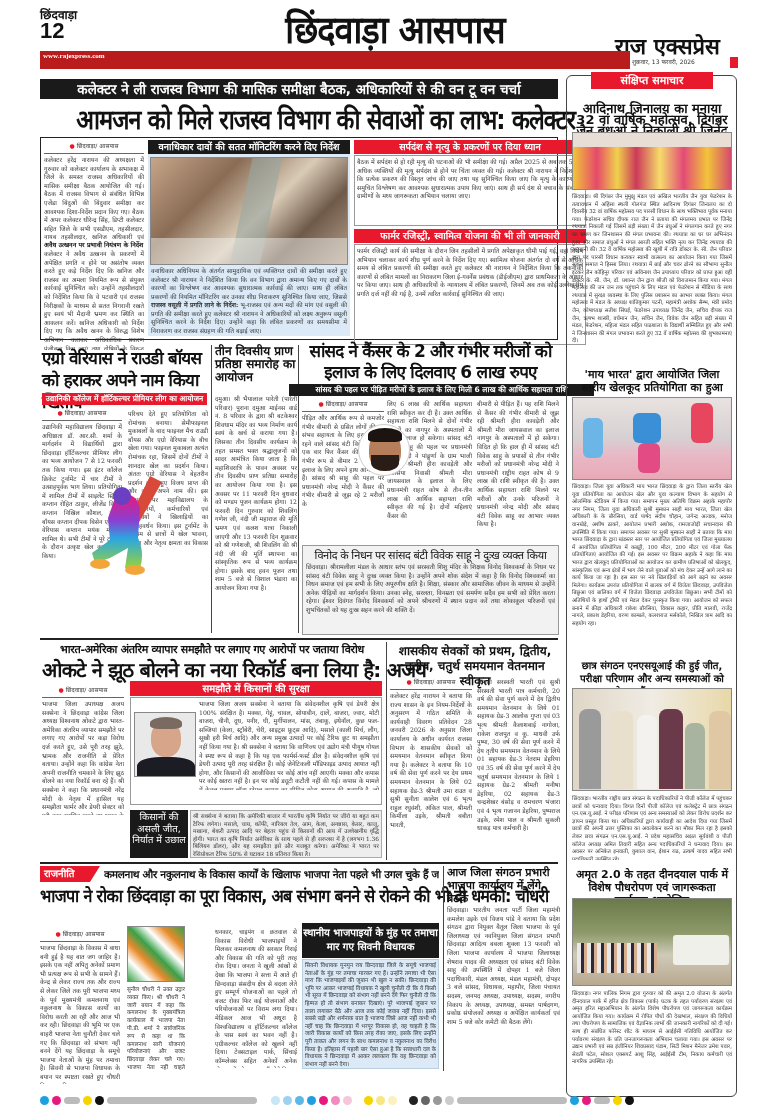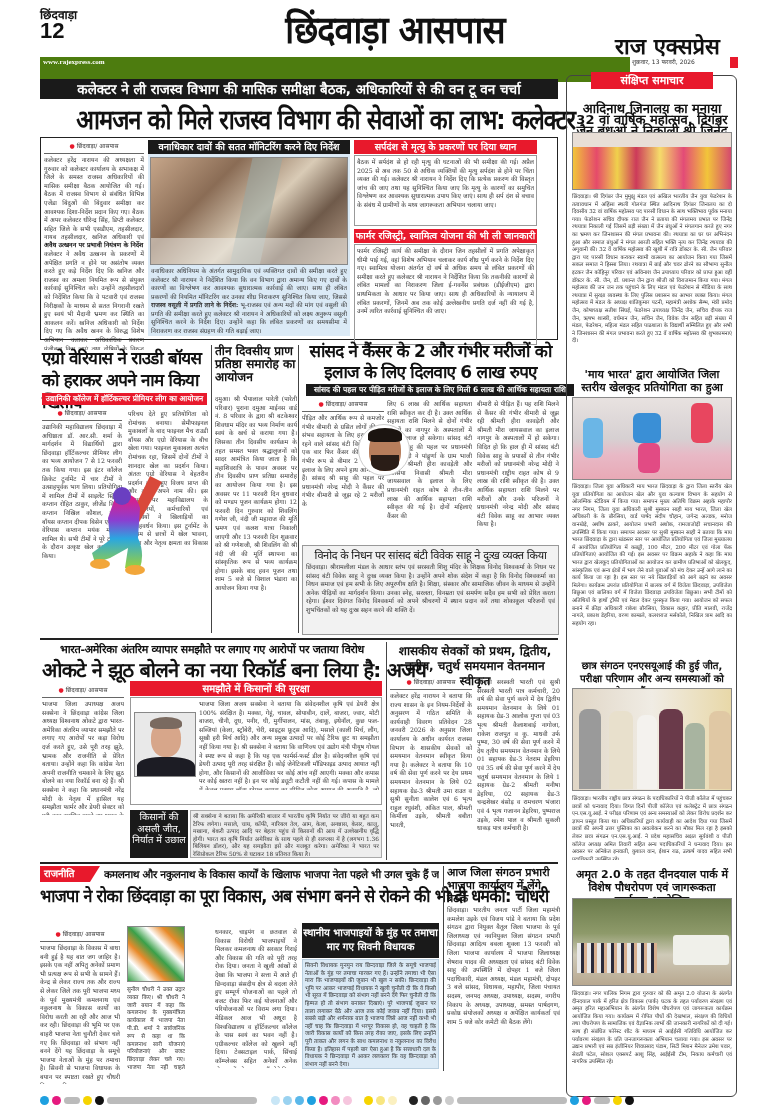--- a/index.html
+++ b/index.html
@@ -8,21 +8,21 @@
 .abs{position:absolute}
 .body-text{font-size:6.2px;line-height:8.6px;color:#333;text-align:justify;overflow:hidden;font-family:"DejaVu Serif",serif}
 .dateline{font-size:6px;color:#333;text-align:center;margin:2px 0 3px}
 .dateline:before{content:"●";color:#e8192c;margin-right:2px}
 .photo{overflow:hidden;border:1px solid #888}
 
 #mast-edition{left:40px;top:6px;font-size:12px;font-weight:bold}
 #mast-page{left:40px;top:18px;font-size:22px;font-weight:bold;font-family:"Liberation Sans",sans-serif}
 #mast-title{left:260px;top:2px;width:270px;text-align:center;font-size:38px;font-weight:bold;letter-spacing:-1px;font-family:"DejaVu Sans",sans-serif;transform:scaleX(.9)}
 #mast-brand{left:615px;top:30px;font-size:22px;font-weight:bold}
-#red-bar{left:40px;top:57px;width:590px;height:25px;background:#4d7c0f}
+#red-bar{left:40px;top:51px;width:590px;height:18px;background:#b91c1c}
 #red-bar span{font-size:7px;color:#fff;font-weight:bold;padding-left:3px;line-height:11px;font-family:"Liberation Serif",serif;display:block}
 #date{left:632px;top:58px;font-size:6px;color:#333}
 #red-stub{left:730px;top:57px;width:8px;height:11px;background:#e8192c}
 
 #lead-kicker{left:40px;top:79px;width:518px;height:20px;background:#1a1a1a;color:#fff;font-size:13.5px;font-weight:bold;text-align:center;line-height:20px;white-space:nowrap;overflow:hidden}
 #lead-headline{left:40px;top:100px;width:518px;font-size:27px;font-weight:bold;text-align:center;white-space:nowrap;letter-spacing:-1px;transform:scaleX(.86);transform-origin:center}
 #lead-box{left:40px;top:137px;width:518px;height:203px;border:1.5px solid #222}
 .sub-black{background:#1a1a1a;color:#fff;font-size:9.5px;font-weight:bold;text-align:center;line-height:14px;height:14px;white-space:nowrap;overflow:hidden}
 .sub-red{background:#e8192c;color:#fff;font-size:9.5px;font-weight:bold;text-align:center;line-height:14px;height:14px;white-space:nowrap;overflow:hidden}
 .inner-box{border:1px solid #999}
@@ -66,21 +66,21 @@
   <div class="abs" style="left:107px;top:2px;width:202px;height:196px;background:#dbeaf6">
     <div class="sub-black">वनाधिकार दावों की सतत मॉनिटरिंग करने दिए निर्देश</div>
     <div class="photo abs" style="left:2px;top:17px;width:198px;height:108px;background:linear-gradient(135deg,#c6a68a 0%,#8a6c55 30%,#d9cbb6 55%,#6f5a4a 75%,#b8a08c 100%)">
       <div class="abs" style="left:90px;top:0;width:30px;height:108px;background:#9aa6a2;opacity:.6;transform:skewX(-12deg)"></div>
       <div class="abs" style="left:0;top:80px;width:198px;height:28px;background:rgba(240,240,235,.5)"></div>
     </div>
     <div class="abs body-text" style="left:3px;top:127px;width:196px;height:34px">वनाधिकार अधिनियम के अंतर्गत सामुदायिक एवं व्यक्तिगत दावों की समीक्षा करते हुए कलेक्टर श्री नारायन ने निर्देशित किया कि वन विभाग द्वारा अमान्य किए गए दावों के कारणों का विश्लेषण कर आवश्यक सुधारात्मक कार्रवाई की जाए। साथ ही लंबित प्रकरणों की नियमित मॉनिटरिंग कर उनका शीघ्र निराकरण सुनिश्चित किया जाए, जिससे पात्र हितग्राहियों को समयबद्ध लाभ प्राप्त हो सके।</div>
     <div class="abs" style="left:3px;top:161px;width:196px;font-size:6.2px;line-height:8.6px;height:34px;overflow:hidden;text-align:justify;font-family:'DejaVu Serif',serif;color:#333"><b>राजस्व वसूली में प्रगति लाने के निर्देश:</b> <span>भू-राजस्व एवं अन्य मदों की मांग एवं वसूली की प्रगति की समीक्षा करते हुए कलेक्टर श्री नारायन ने अधिकारियों को लक्ष्य अनुरूप वसूली सुनिश्चित करने के निर्देश दिए। उन्होंने कहा कि लंबित प्रकरणों का समयसीमा में निराकरण कर राजस्व संग्रहण की गति बढ़ाई जाए।</span></div>
   </div>
 
-  <div class="abs" style="left:313px;top:2px;width:183px;">
+  <div class="abs" style="left:313px;top:2px;width:232px;">
     <div class="sub-red">सर्पदंश से मृत्यु के प्रकरणों पर दिया ध्यान</div>
     <div class="inner-box" style="padding:2px;height:71px;margin-top:1px">
       <div class="body-text" style="height:66px">बैठक में सर्पदंश से हो रही मृत्यु की घटनाओं की भी समीक्षा की गई। अप्रैल 2025 से अब तक 50 से अधिक व्यक्तियों की मृत्यु सर्पदंश से होने पर चिंता व्यक्त की गई। कलेक्टर श्री नारायन ने निर्देश दिए कि प्रत्येक प्रकरण की विस्तृत जांच की जाए तथा यह सुनिश्चित किया जाए कि मृत्यु के कारणों का समुचित विश्लेषण कर आवश्यक सुधारात्मक उपाय किए जाएं। साथ ही सर्प दंश से बचाव के संबंध में ग्रामीणों के मध्य जागरूकता अभियान चलाया जाए।</div>
     </div>
     <div class="sub-red" style="margin-top:3px">फार्मर रजिस्ट्री, स्वामित्व योजना की भी ली जानकारी</div>
     <div class="inner-box" style="padding:2px;height:101px;margin-top:1px">
       <div class="body-text" style="height:96px">फार्मर रजिस्ट्री कार्य की समीक्षा के दौरान जिन तहसीलों में प्रगति अपेक्षाकृत धीमी पाई गई, वहां विशेष अभियान चलाकर कार्य शीघ्र पूर्ण करने के निर्देश दिए गए। स्वामित्व योजना अंतर्गत दो वर्ष से अधिक समय से लंबित प्रकरणों की समीक्षा करते हुए कलेक्टर श्री नारायन ने निर्देशित किया कि तकनीकी कारणों से लंबित मामलों का निराकरण जिला ई-गवर्नेंस प्रबंधक (डीईजीएम) द्वारा प्राथमिकता के आधार पर किया जाए। साथ ही अधिकारियों के न्यायालय में लंबित प्रकरणों, जिनमें अब तक कोई उल्लेखनीय प्रगति दर्ज नहीं की गई है, उनमें त्वरित कार्रवाई सुनिश्चित की जाए।</div>
     </div>
   </div>
 </div>
@@ -111,21 +111,21 @@
   </svg>
 </div>
 
 <div class="abs vrule" style="left:211px;top:345px;height:288px"></div>
 <div class="abs vrule" style="left:298px;top:345px;height:288px"></div>
 
 <div class="abs" style="left:215px;top:345px;width:82px;font-size:12px;font-weight:bold;line-height:13px">तीन दिवसीय प्राण प्रतिष्ठा समारोह का आयोजन</div>
 <div class="abs body-text" style="left:215px;top:395px;width:82px;height:235px">दमुआ। श्री भैयालाल पारेती (पारेती परिवार) पुराना दमुआ माईनस वार्ड नं. 8 परिवार के द्वारा श्री बटकेश्वर शिवधाम मंदिर का भव्य निर्माण कार्य स्वयं के खर्च से कराया गया है। जिसका तीन दिवसीय कार्यक्रम के तहत समस्त भक्त श्रद्धालुजनों को सादर आमंत्रित किया जाता है कि महाशिवरात्रि के पावन अवसर पर तीन दिवसीय प्राण प्रतिष्ठा समारोह का आयोजन किया गया है। इस अवसर पर 11 फरवरी दिन बुधवार को मण्डप पूजन कार्यक्रम होगा। 12 फरवरी दिन गुरुवार को शिवलिंग गणेश जी, नंदी जी महाराज की मूर्ति भ्रमण एवं कलश यात्रा निकाली जाएगी और 13 फरवरी दिन शुक्रवार को श्री गणेशजी, श्री शिवलिंग की श्री नंदी जी की मूर्ति स्थापना का सांस्कृतिक रूप से भव्य कार्यक्रम होगा। इसके बाद हवन पूजन तथा शाम 5 बजे से विशाल भंडारा का आयोजन किया गया है।</div>
 
 <div class="abs headline-xl" style="left:302px;top:341px;width:257px;font-size:17px;line-height:21px;white-space:normal">सांसद ने कैंसर के 2 और गंभीर मरीजों को इलाज के लिए दिलवाए 6 लाख रुपए</div>
-<div class="abs sub-black" style="left:306px;top:384px;width:268px;font-size:7.5px;height:12px;line-height:12px">सांसद की पहल पर पीड़ित मरीजों के इलाज के लिए मिली 6 लाख की आर्थिक सहायता राशि</div>
+<div class="abs sub-black" style="left:289px;top:384px;width:305px;font-size:7.5px;height:12px;line-height:12px">सांसद की पहल पर पीड़ित मरीजों के इलाज के लिए मिली 6 लाख की आर्थिक सहायता राशि</div>
 <div class="abs" style="left:302px;top:398px;width:82px">
   <div class="dateline">छिंदवाड़ा/ आसपास</div>
   <div style="height:1px;background:#666;margin-bottom:2px"></div>
   <div class="body-text" style="height:128px;shape-outside:none">पीड़ित और आर्थिक रूप से कमजोर गंभीर बीमारी से ग्रसित लोगों की हर संभव सहायता के लिए हरदम तैयार रहने वाले सांसद बंटी विवेक साहू ने एक बार फिर कैंसर की बिमारी से गंभीर रूप से बीमार 2 मरीजों के इलाज के लिए अपने हाथ आगे बढ़ाए हैं। सांसद श्री साहू की पहल पर प्रधानमंत्री नरेन्द्र मोदी ने कैंसर की गंभीर बीमारी से जूझ रहे 2 मरीजों के</div>
 </div>
 <div class="abs body-text" style="left:387px;top:400px;width:85px;height:138px">लिए 6 लाख की आर्थिक सहायता राशि स्वीकृत कर दी है। उक्त आर्थिक सहायता राशि मिलने से दोनों गंभीर मरीजों का नागपुर के अस्पतालों में बेहतर इलाज हो सकेगा। सांसद बंटी विवेक साहू की पहल पर प्रधानमंत्री नरेन्द्र मोदी ने पांढुर्णा के ग्राम भाजी निवासी श्रीमती हीरा कावड़ेती और परासिया निवासी श्रीमती मीरा जायसवाल के इलाज के लिए प्रधानमंत्री राहत कोष से तीन-तीन लाख की आर्थिक सहायता राशि स्वीकृत की गई है। दोनों महिलाएं कैंसर की</div>
 <div class="abs body-text" style="left:477px;top:400px;width:82px;height:138px">बीमारी से पीड़ित हैं। यह राशि मिलने से कैंसर की गंभीर बीमारी से जूझ रही श्रीमती हीरा कावड़ेती और श्रीमती मीरा जायसवाल का इलाज नागपुर के अस्पतालों में हो सकेगा। विदित हो कि हाल ही में सांसद बंटी विवेक साहू के प्रयासों से तीन गंभीर मरीजों को प्रधानमंत्री नरेन्द्र मोदी ने प्रधानमंत्री राष्ट्रीय राहत कोष से 9 लाख की राशि स्वीकृत की है। उक्त आर्थिक सहायता राशि मिलने पर मरीजों और उनके परिजनों ने प्रधानमंत्री नरेन्द्र मोदी और सांसद बंटी विवेक साहू का आभार व्यक्त किया है।</div>
 <div class="abs" style="left:358px;top:424px;width:52px;height:52px;border-radius:50%;background:#fff;border:1px solid #ccc;overflow:hidden">
   <div class="abs" style="left:10px;top:6px;width:32px;height:40px;border-radius:45%;background:#b77e5c"></div>
   <div class="abs" style="left:9px;top:3px;width:34px;height:14px;border-radius:50% 50% 20% 20%;background:#1b1410"></div>

